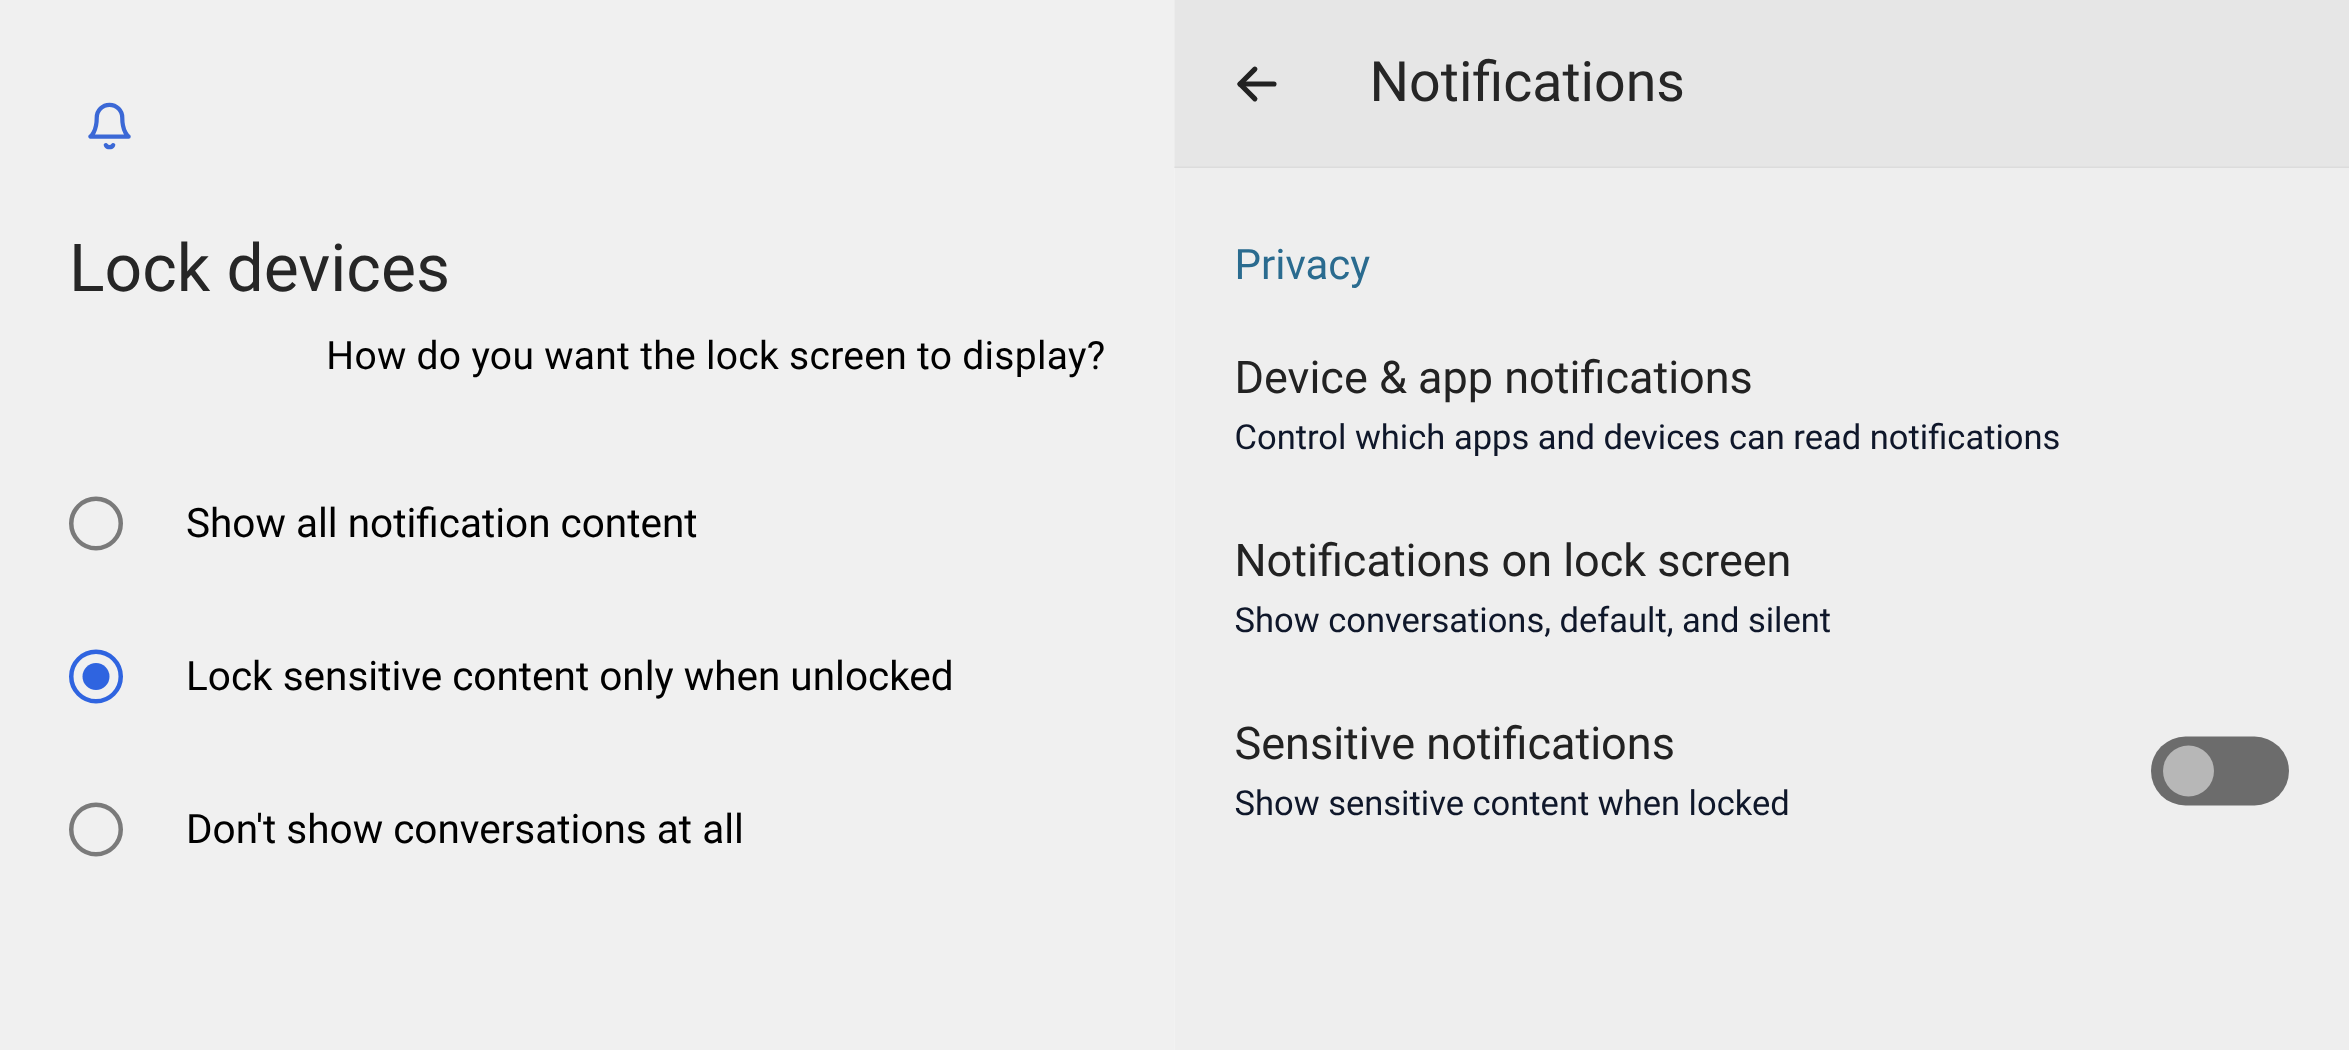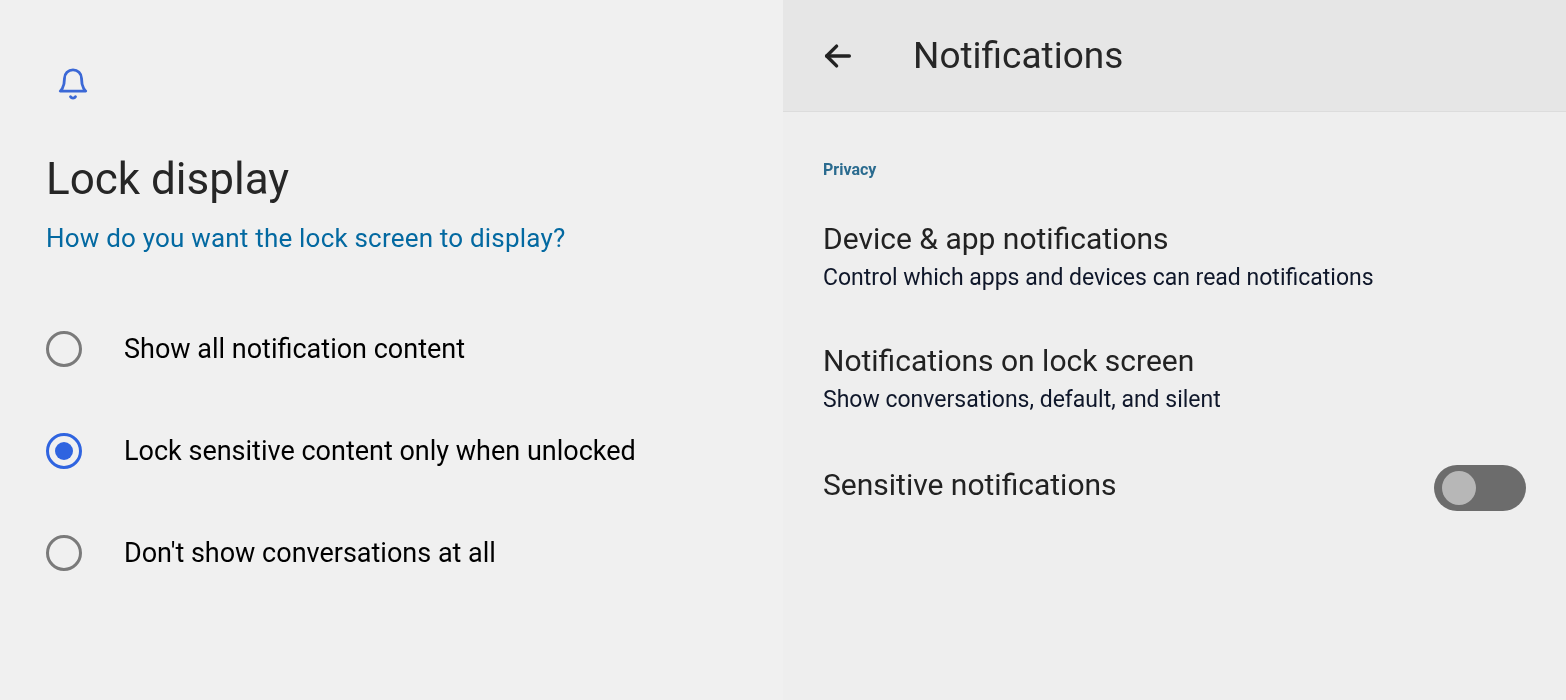--- a/index.html
+++ b/index.html
@@ -23,23 +23,24 @@
     margin-left: 10px;
   }
   .left h1 {
     font-size: 44px;
     font-weight: 400;
     color: #262626;
     margin-bottom: 18px;
   }
   .left .subtitle {
     font-size: 26px;
-    color: #0369a1;
+    color: #000000;
     margin-bottom: 78px;
     letter-spacing: 0.2px;
+    text-align: right;
   }
   .radio-row {
     display: flex;
     align-items: center;
     margin-bottom: 66px;
     cursor: pointer;
   }
   .radio {
     width: 36px;
     height: 36px;
@@ -89,23 +90,23 @@
     margin-right: 50px;
     color: #222;
   }
   .appbar-title {
     font-size: 37px;
     font-weight: 400;
     color: #262626;
   }
 
   .section-label {
-    font-size: 16px;
+    font-size: 28px;
     color: #2a6b8f;
-    font-weight: 700;
+    font-weight: 400;
     padding: 48px 40px 18px 40px;
   }
 
   .setting {
     padding: 24px 40px 28px 40px;
     display: flex;
     align-items: center;
     cursor: pointer;
   }
   .setting .texts { flex: 1; }
@@ -141,21 +142,21 @@
 </head>
 <body>
 
 <div class="left">
   <div class="bell">
     <svg width="34" height="38" viewBox="0 0 24 24" fill="none" stroke="currentColor" stroke-width="2" stroke-linecap="round" stroke-linejoin="round">
       <path d="M18 8a6 6 0 0 0-12 0c0 7-3 9-3 9h18s-3-2-3-9"></path>
       <path d="M13.73 21a2 2 0 0 1-3.46 0"></path>
     </svg>
   </div>
-  <h1>Lock display</h1>
+  <h1>Lock devices</h1>
   <p class="subtitle">How do you want the lock screen to display?</p>
 
   <div class="radio-row">
     <span class="radio"></span>
     <span class="radio-label">Show all notification content</span>
   </div>
 
   <div class="radio-row">
     <span class="radio selected"></span>
     <span class="radio-label">Lock sensitive content only when unlocked</span>
@@ -190,18 +191,19 @@
   <div class="setting">
     <div class="texts">
       <div class="title">Notifications on lock screen</div>
       <div class="desc">Show conversations, default, and silent</div>
     </div>
   </div>
 
   <div class="setting">
     <div class="texts">
       <div class="title">Sensitive notifications</div>
+      <div class="desc">Show sensitive content when locked</div>
     </div>
     <div class="switch">
       <div class="knob"></div>
     </div>
   </div>
 </div>
 
 </body></html>

